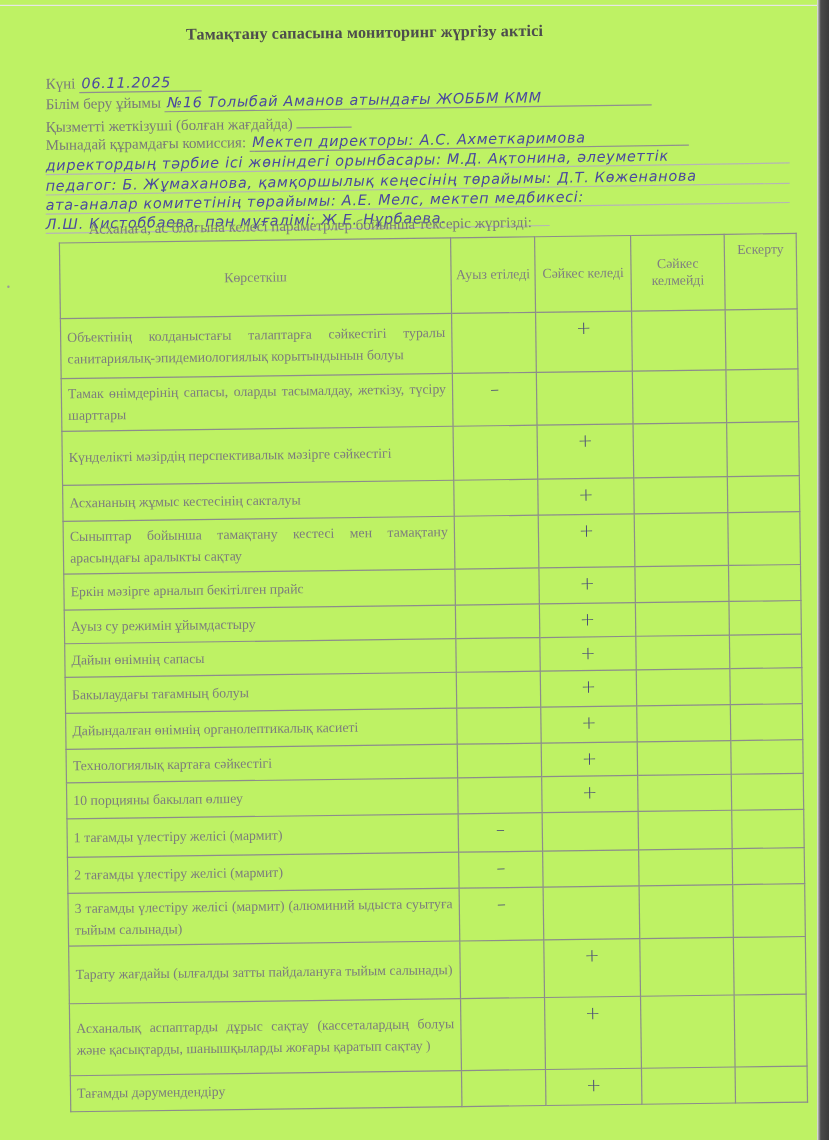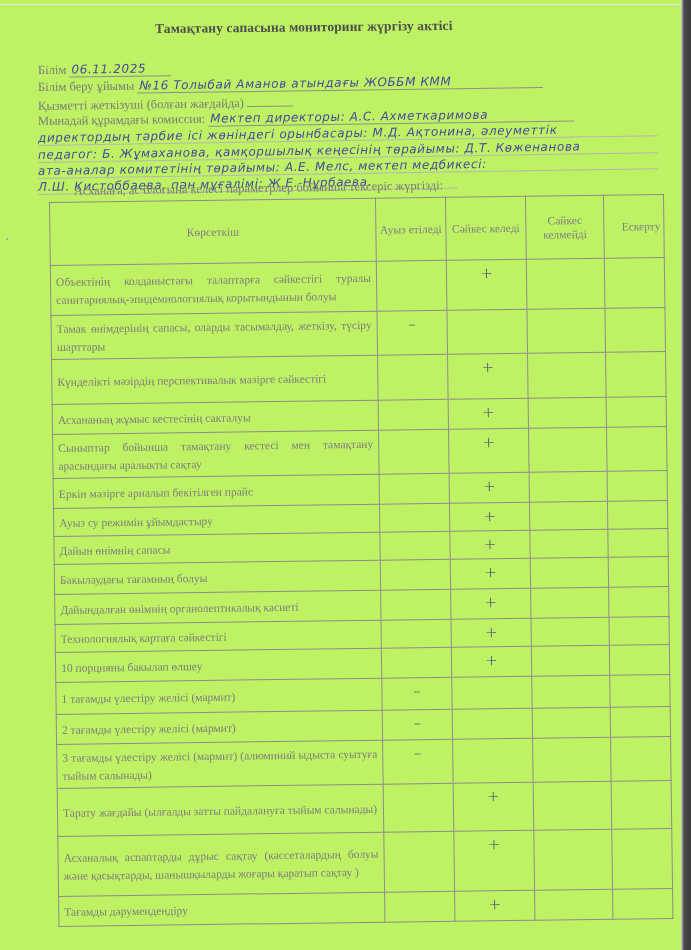--- a/index.html
+++ b/index.html
@@ -139,21 +139,21 @@
 </style>
 </head>
 <body>
 
 <div class="page">
   <div class="top-line"></div>
 
   <div class="title">Тамақтану сапасына мониторинг жүргізу актісі</div>
 
   <div class="field-line" style="left:38px; top:63px;">
-    <span>Білім</span>
+    <span>Күні</span>
     <span class="underline hand" style="width:96px;">06.11.2025</span>
   </div>
 
   <div class="field-line" style="left:38px; top:80px;">
     <span>Білім беру ұйымы</span>
     <span class="underline hand" style="width:400px;">№16 Толыбай Аманов атындағы ЖОББМ КММ</span>
   </div>
 
   <div class="field-line" style="left:38px; top:97px;">
     <span>Қызметті жеткізуші (болған жағдайда)</span>
@@ -181,21 +181,21 @@
           <col class="col-ok">
           <col class="col-no">
           <col class="col-note">
       </colgroup>
       <thead>
         <tr>
           <th class="ind-head">Көрсеткіш</th>
           <th>Ауыз етіледі</th>
           <th>Сәйкес келеді</th>
           <th>Сәйкес келмейді</th>
-          <th style="vertical-align:top; padding-top:24px;text-align:right;">Ескерту</th>
+          <th style="vertical-align:top; padding-top:6px;">Ескерту</th>
         </tr>
       </thead>
       <tbody id="rows">
           <tr style="height: 50px;">
             <td class="indicator">Объектінің колданыстағы талаптарға сәйкестігі туралы санитариялық-эпидемиологиялық корытындынын болуы</td>
             <td class="mark"></td>
             <td class="mark">+</td>
             <td class="mark"></td>
             <td class="mark"></td>
           </tr>

